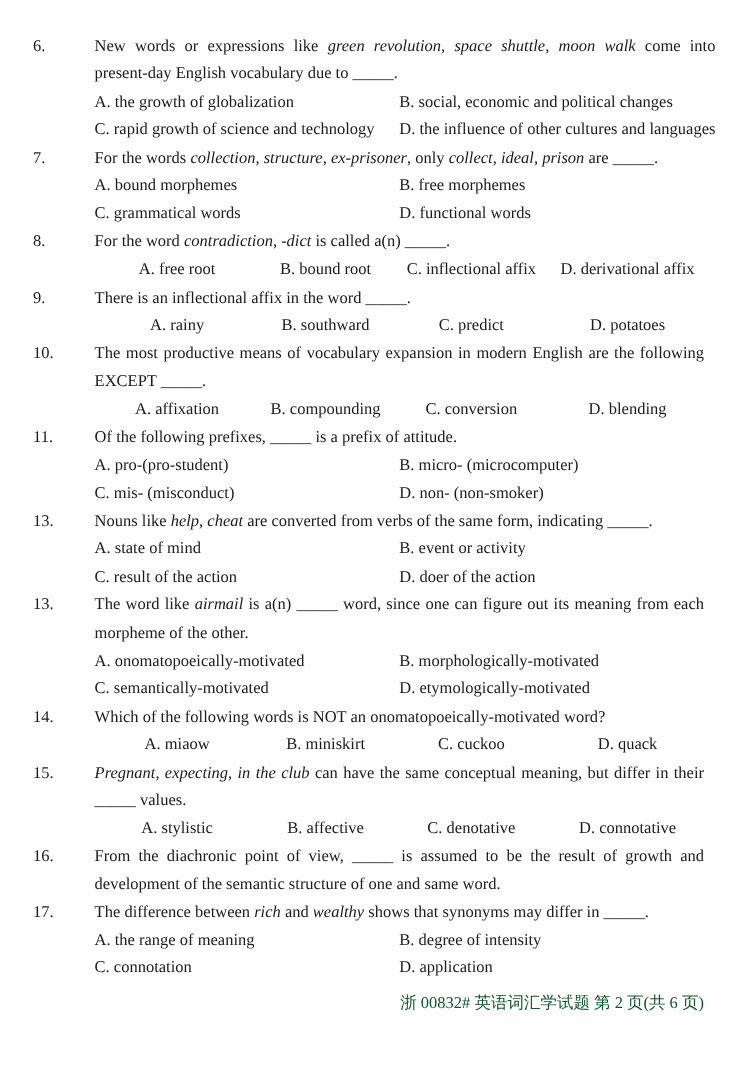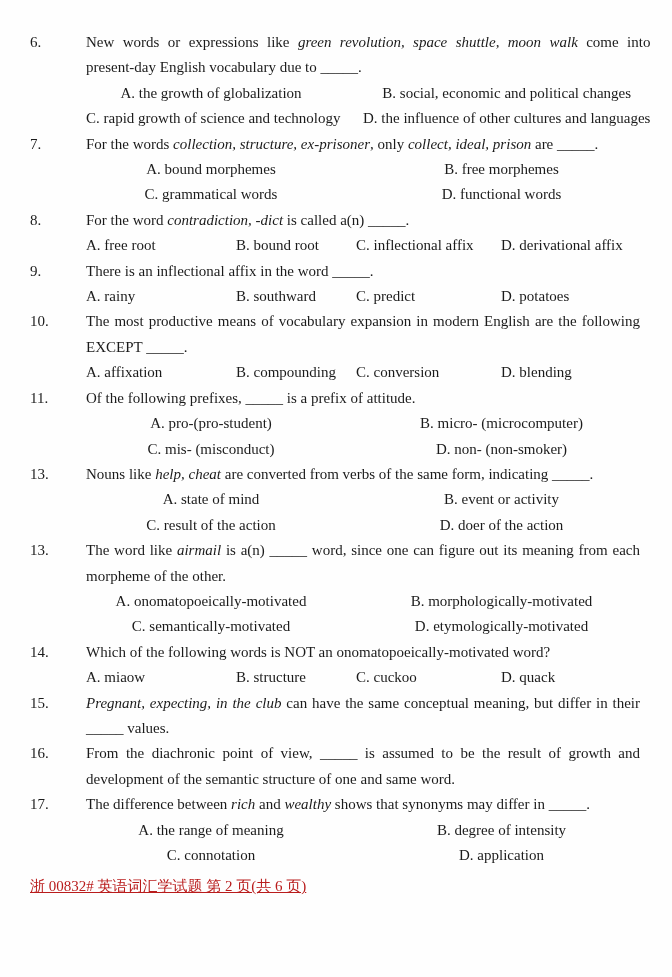--- a/index.html
+++ b/index.html
@@ -38,37 +38,36 @@
   .just {
     text-align: justify;
     text-align-last: justify;
   }
   .opts {
     display: grid;
   }
   .c2 {
     grid-template-columns: minmax(250px, max-content) auto;
     column-gap: 27px;
-    text-align: center;
   }
   .c4 {
     grid-template-columns: 150px 120px 145px auto;
+    text-align: center;
   }
   .opt {
     line-height: 25.4px;
     white-space: nowrap;
   }
   i { font-style: italic; }
   .footer {
-    text-align: left;
+    text-align: right;
     line-height: 24px;
     margin-top: 6px;
     font-size: 15px;
-    color: #b91c1c;
-    text-decoration: underline;
+    color: #14532d;
   }
 </style>
 </head>
 <body>
 
 <div class="page">
   <div id="questions">
       <div class="q">
         <div class="qnum">6.</div>
         <div class="qbody">
@@ -177,31 +176,37 @@
             <div class="opt">D. etymologically-motivated</div>
           </div>
         </div>
       </div>
       <div class="q">
         <div class="qnum">14.</div>
         <div class="qbody">
           <div class="line"><span>Which of the following words is NOT an onomatopoeically-motivated word?</span></div>
           <div class="opts c4">
             <div class="opt">A. miaow</div>
-            <div class="opt">B. structure</div>
+            <div class="opt">B. miniskirt</div>
             <div class="opt">C. cuckoo</div>
             <div class="opt">D. quack</div>
           </div>
         </div>
       </div>
       <div class="q">
         <div class="qnum">15.</div>
         <div class="qbody">
           <div class="line just"><i>Pregnant, expecting, in the club</i><span> can have the same conceptual meaning, but differ in their</span></div>
           <div class="line"><span>_____ values.</span></div>
+          <div class="opts c4">
+            <div class="opt">A. stylistic</div>
+            <div class="opt">B. affective</div>
+            <div class="opt">C. denotative</div>
+            <div class="opt">D. connotative</div>
+          </div>
         </div>
       </div>
       <div class="q">
         <div class="qnum">16.</div>
         <div class="qbody">
           <div class="line just"><span>From the diachronic point of view, _____ is assumed to be the result of growth and</span></div>
           <div class="line"><span>development of the semantic structure of one and same word.</span></div>
         </div>
       </div>
       <div class="q">

